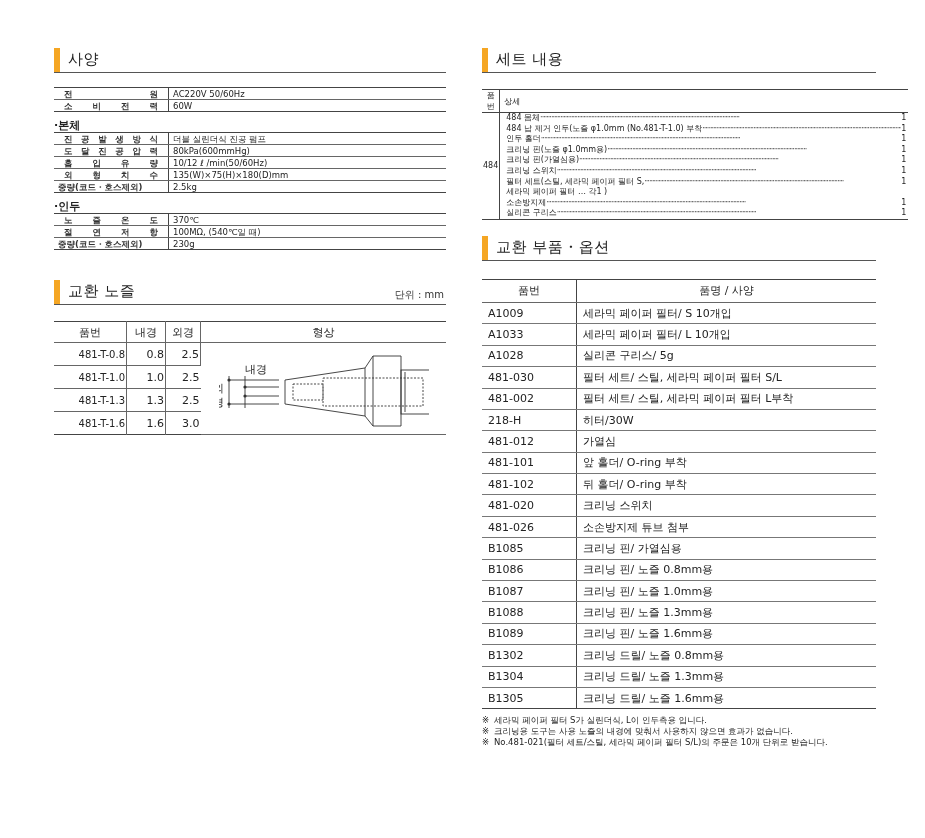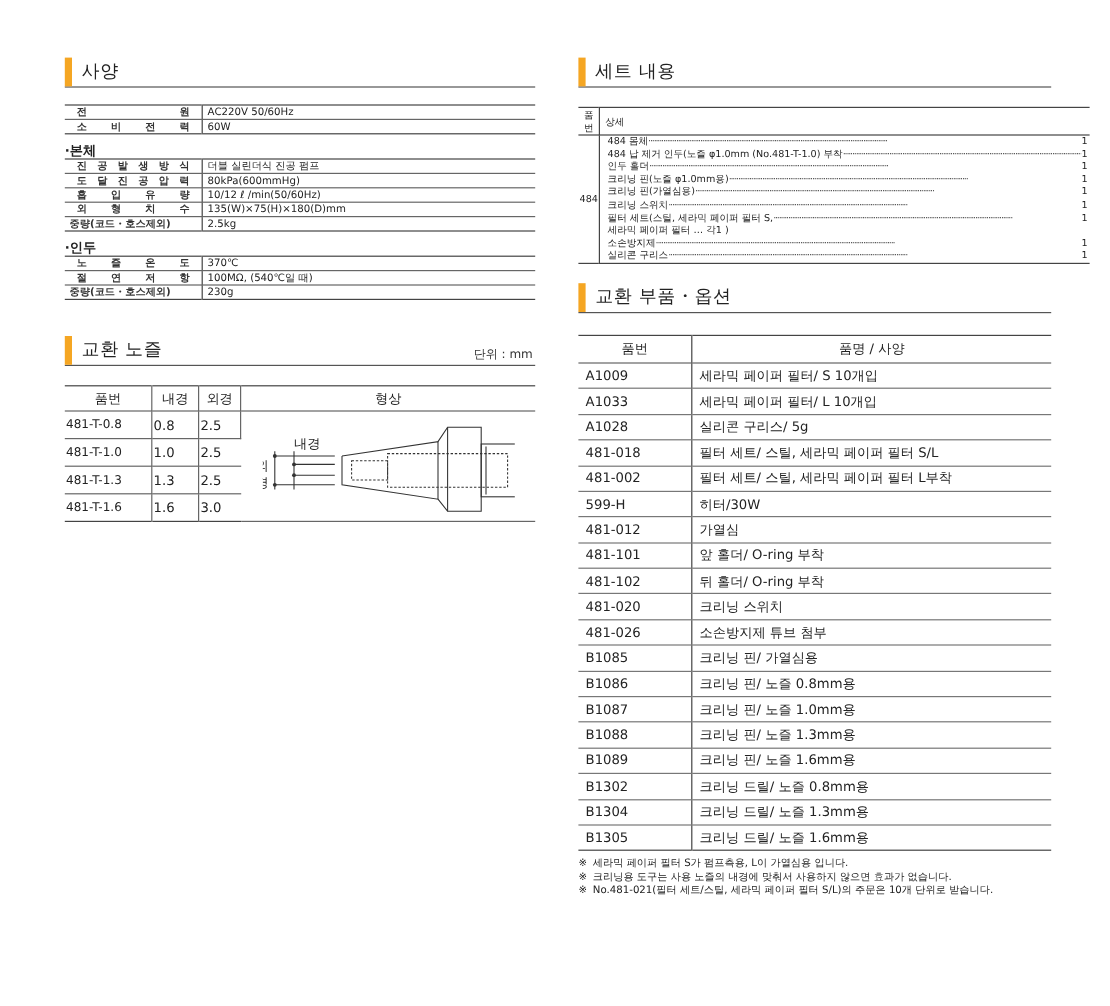--- a/index.html
+++ b/index.html
@@ -16,21 +16,21 @@
   table { border-collapse:collapse; width:100%; }
   .spec { margin-top:14px; border-top:1.5px solid #444; border-bottom:1.5px solid #444; }
   .spec td { font-size:8.5px; height:11px; padding:0 4px; border-bottom:1px solid #666; line-height:10px; color:#222; }
   .spec tr:last-child td { border-bottom:none; }
   .spec td.k { width:106px; border-right:1px solid #444; white-space:nowrap; font-weight:bold; color:#333; }
   .spec td.k .sp { display:flex; justify-content:space-between; padding:0 6px; }
   .subhead { font-size:11px; margin-top:6px; height:14px; color:#222; font-weight:bold; }
 
   .nozzle { margin-top:16px; border-top:1.5px solid #444; border-bottom:1.5px solid #444; }
   .nozzle th { font-weight:normal; font-size:11px; height:18px; border-bottom:1px solid #666; border-right:1px solid #666; }
-  .nozzle td { font-size:11px; height:20px; text-align:left; border-bottom:1px solid #666; border-right:1px solid #666; }
+  .nozzle td { font-size:11px; height:20px; text-align:right; border-bottom:1px solid #666; border-right:1px solid #666; }
   .nozzle td.pn { font-size:10px; }
   .nozzle th:last-child, .nozzle td:last-child { border-right:none; }
   .nozzle tr:last-child td { border-bottom:none; }
 
   .set { margin-top:16px; border-top:1.5px solid #444; border-bottom:1.5px solid #444; }
   .set th { font-weight:normal; font-size:8px; height:10px; text-align:left; padding:0 4px; border-bottom:1px solid #444; }
   .set th.c { text-align:center; width:62px; border-right:1px solid #444; }
   .set td.pn { width:62px; text-align:right; border-right:1.5px solid #444; font-size:8px; }
   .set td.items { padding:0 2px 0 6px; }
   .set-line { font-size:8px; height:10.6px; line-height:10.6px; display:flex; white-space:nowrap; }
@@ -344,29 +344,29 @@
         </tr>
         <tr>
           <td class="c1">A1033</td>
           <td>세라믹 페이퍼 필터/ L 10개입</td>
         </tr>
         <tr>
           <td class="c1">A1028</td>
           <td>실리콘 구리스/ 5g</td>
         </tr>
         <tr>
-          <td class="c1">481-018</td>
+          <td class="c1">481-030</td>
           <td>필터 세트/ 스틸, 세라믹 페이퍼 필터 S/L</td>
         </tr>
         <tr>
           <td class="c1">481-002</td>
           <td>필터 세트/ 스틸, 세라믹 페이퍼 필터 L부착</td>
         </tr>
         <tr>
-          <td class="c1">599-H</td>
+          <td class="c1">218-H</td>
           <td>히터/30W</td>
         </tr>
         <tr>
           <td class="c1">481-012</td>
           <td>가열심</td>
         </tr>
         <tr>
           <td class="c1">481-101</td>
           <td>앞 홀더/ O-ring 부착</td>
         </tr>
@@ -413,21 +413,21 @@
         <tr>
           <td class="c1">B1305</td>
           <td>크리닝 드릴/ 노즐 1.6mm용</td>
         </tr>
       </tbody>
   </table>
 
   <div class="notes" id="notes">
       <div class="n">
         <span class="mark">※</span>
-        <span>세라믹 페이퍼 필터 S가 펌프측용, L이 가열심용 입니다.</span>
+        <span>세라믹 페이퍼 필터 S가 실린더식, L이 인두측용 입니다.</span>
       </div>
       <div class="n">
         <span class="mark">※</span>
         <span>크리닝용 도구는 사용 노즐의 내경에 맞춰서 사용하지 않으면 효과가 없습니다.</span>
       </div>
       <div class="n">
         <span class="mark">※</span>
         <span>No.481-021(필터 세트/스틸, 세라믹 페이퍼 필터 S/L)의 주문은 10개 단위로 받습니다.</span>
       </div>
     </div>

